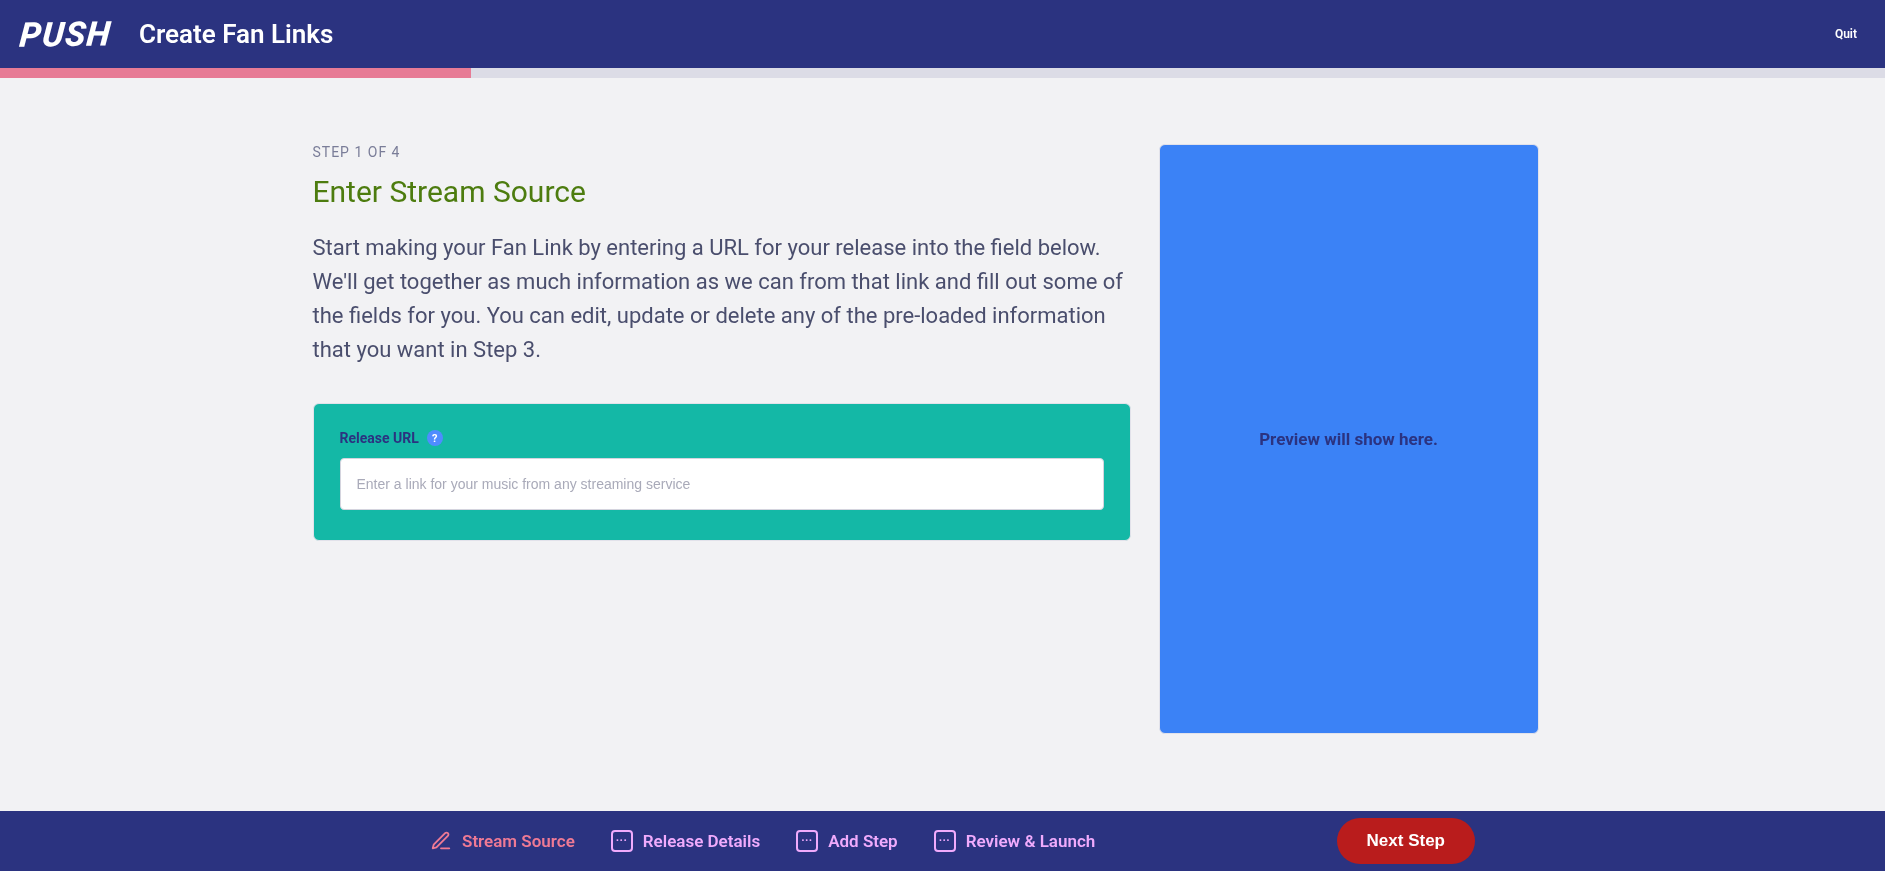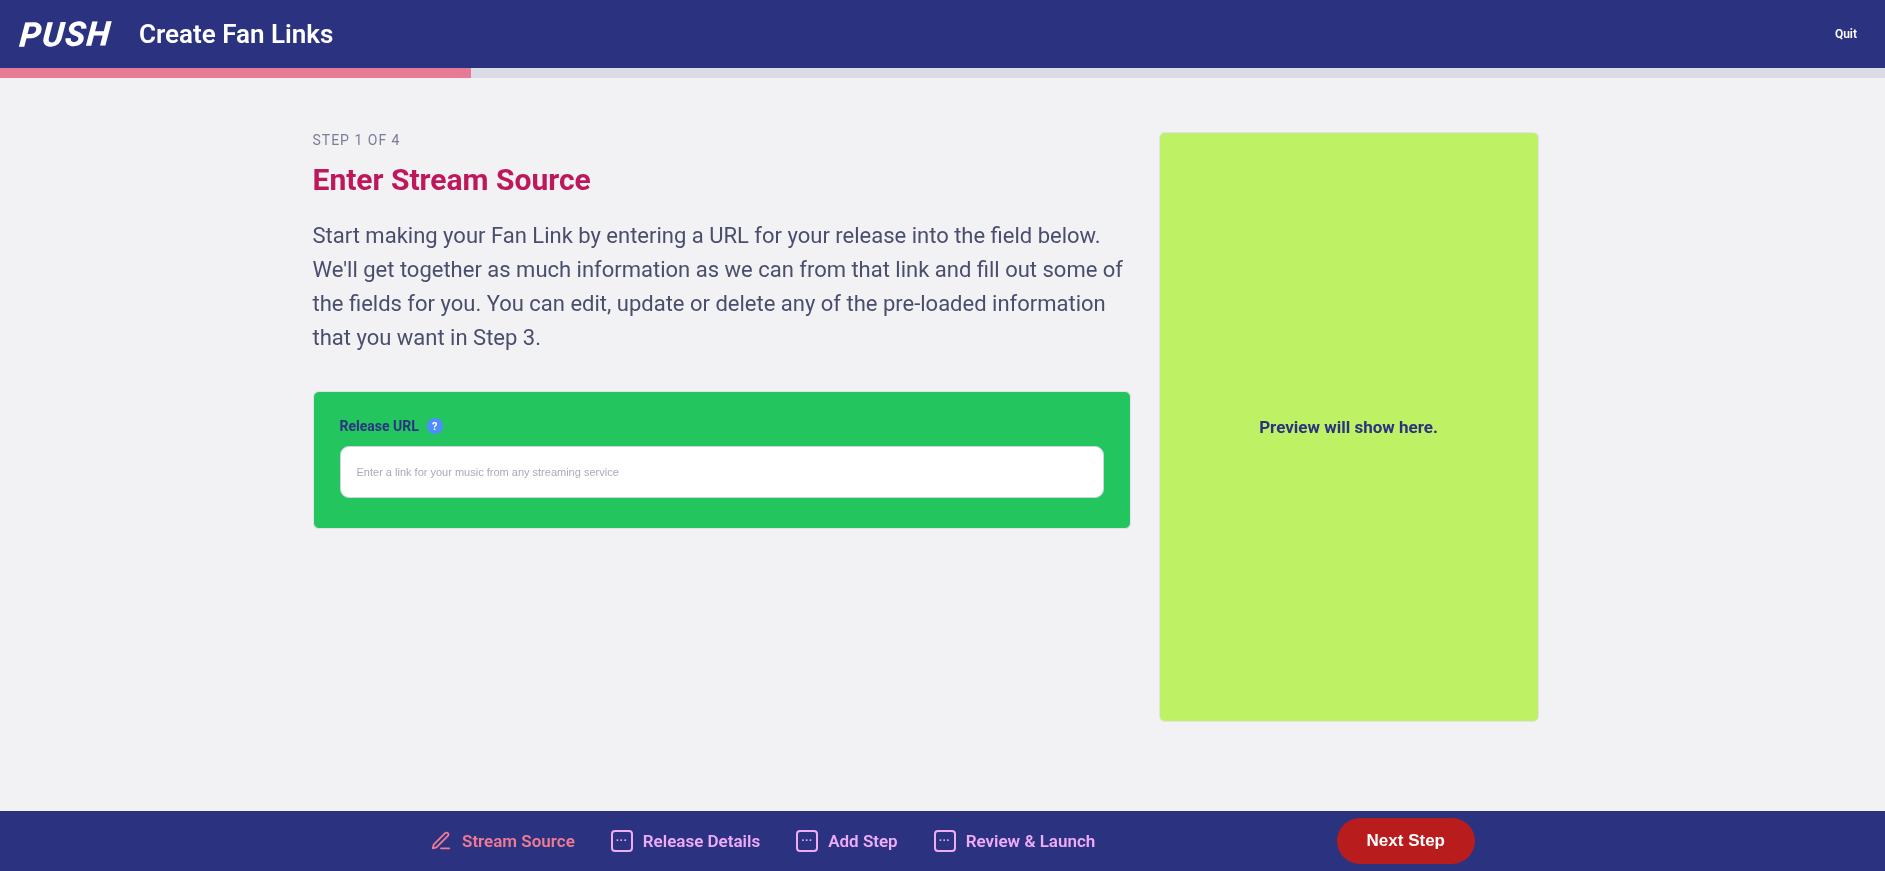--- a/index.html
+++ b/index.html
@@ -50,48 +50,48 @@
   }
   .progress-fill {
     height: 100%;
     width: 25%;
     background: #e77b95;
   }
 
   
   .main {
     width: 1260px;
-    margin: 0 auto;
+    margin: 12px auto;
     padding-top: 54px;
     display: flex;
     gap: 26px;
   }
   .left-col { width: 820px; }
   .step-indicator {
     font-size: 14px;
     letter-spacing: 1px;
     color: #7a7d98;
     margin-bottom: 14px;
   }
   .page-title {
     font-size: 30px;
-    font-weight: 700;
-    color: #be185d;
+    font-weight: 400;
+    color: #4d7c0f;
     margin-bottom: 22px;
   }
   .page-desc {
     font-size: 22px;
     line-height: 1.55;
     color: #4a4e6d;
     margin-bottom: 36px;
     max-width: 940px;
   }
 
   .card {
-    background: #22c55e;
+    background: #14b8a6;
     border: 1px solid #e2e2ea;
     border-radius: 6px;
     padding: 26px 26px 30px 26px;
     width: 818px;
   }
   .field-label-row {
     display: flex;
     align-items: center;
     gap: 8px;
     margin-bottom: 12px;
@@ -110,29 +110,29 @@
     font-weight: 700;
     display: flex;
     align-items: center;
     justify-content: center;
     cursor: pointer;
   }
   .text-input {
     width: 100%;
     height: 52px;
     border: 1px solid #d4d4de;
-    border-radius: 9px;
+    border-radius: 4px;
     padding: 0 16px;
-    font-size: 11px;
+    font-size: 14px;
     color: #333;
   }
   .text-input::placeholder { color: #a9aab9; }
 
   .preview-panel {
-    background: #bef264;
+    background: #3b82f6;
     border: 1px solid #e2e2ea;
     border-radius: 6px;
     width: 380px;
     height: 590px;
     display: flex;
     align-items: center;
     justify-content: center;
   }
   .preview-text {
     font-size: 17px;

